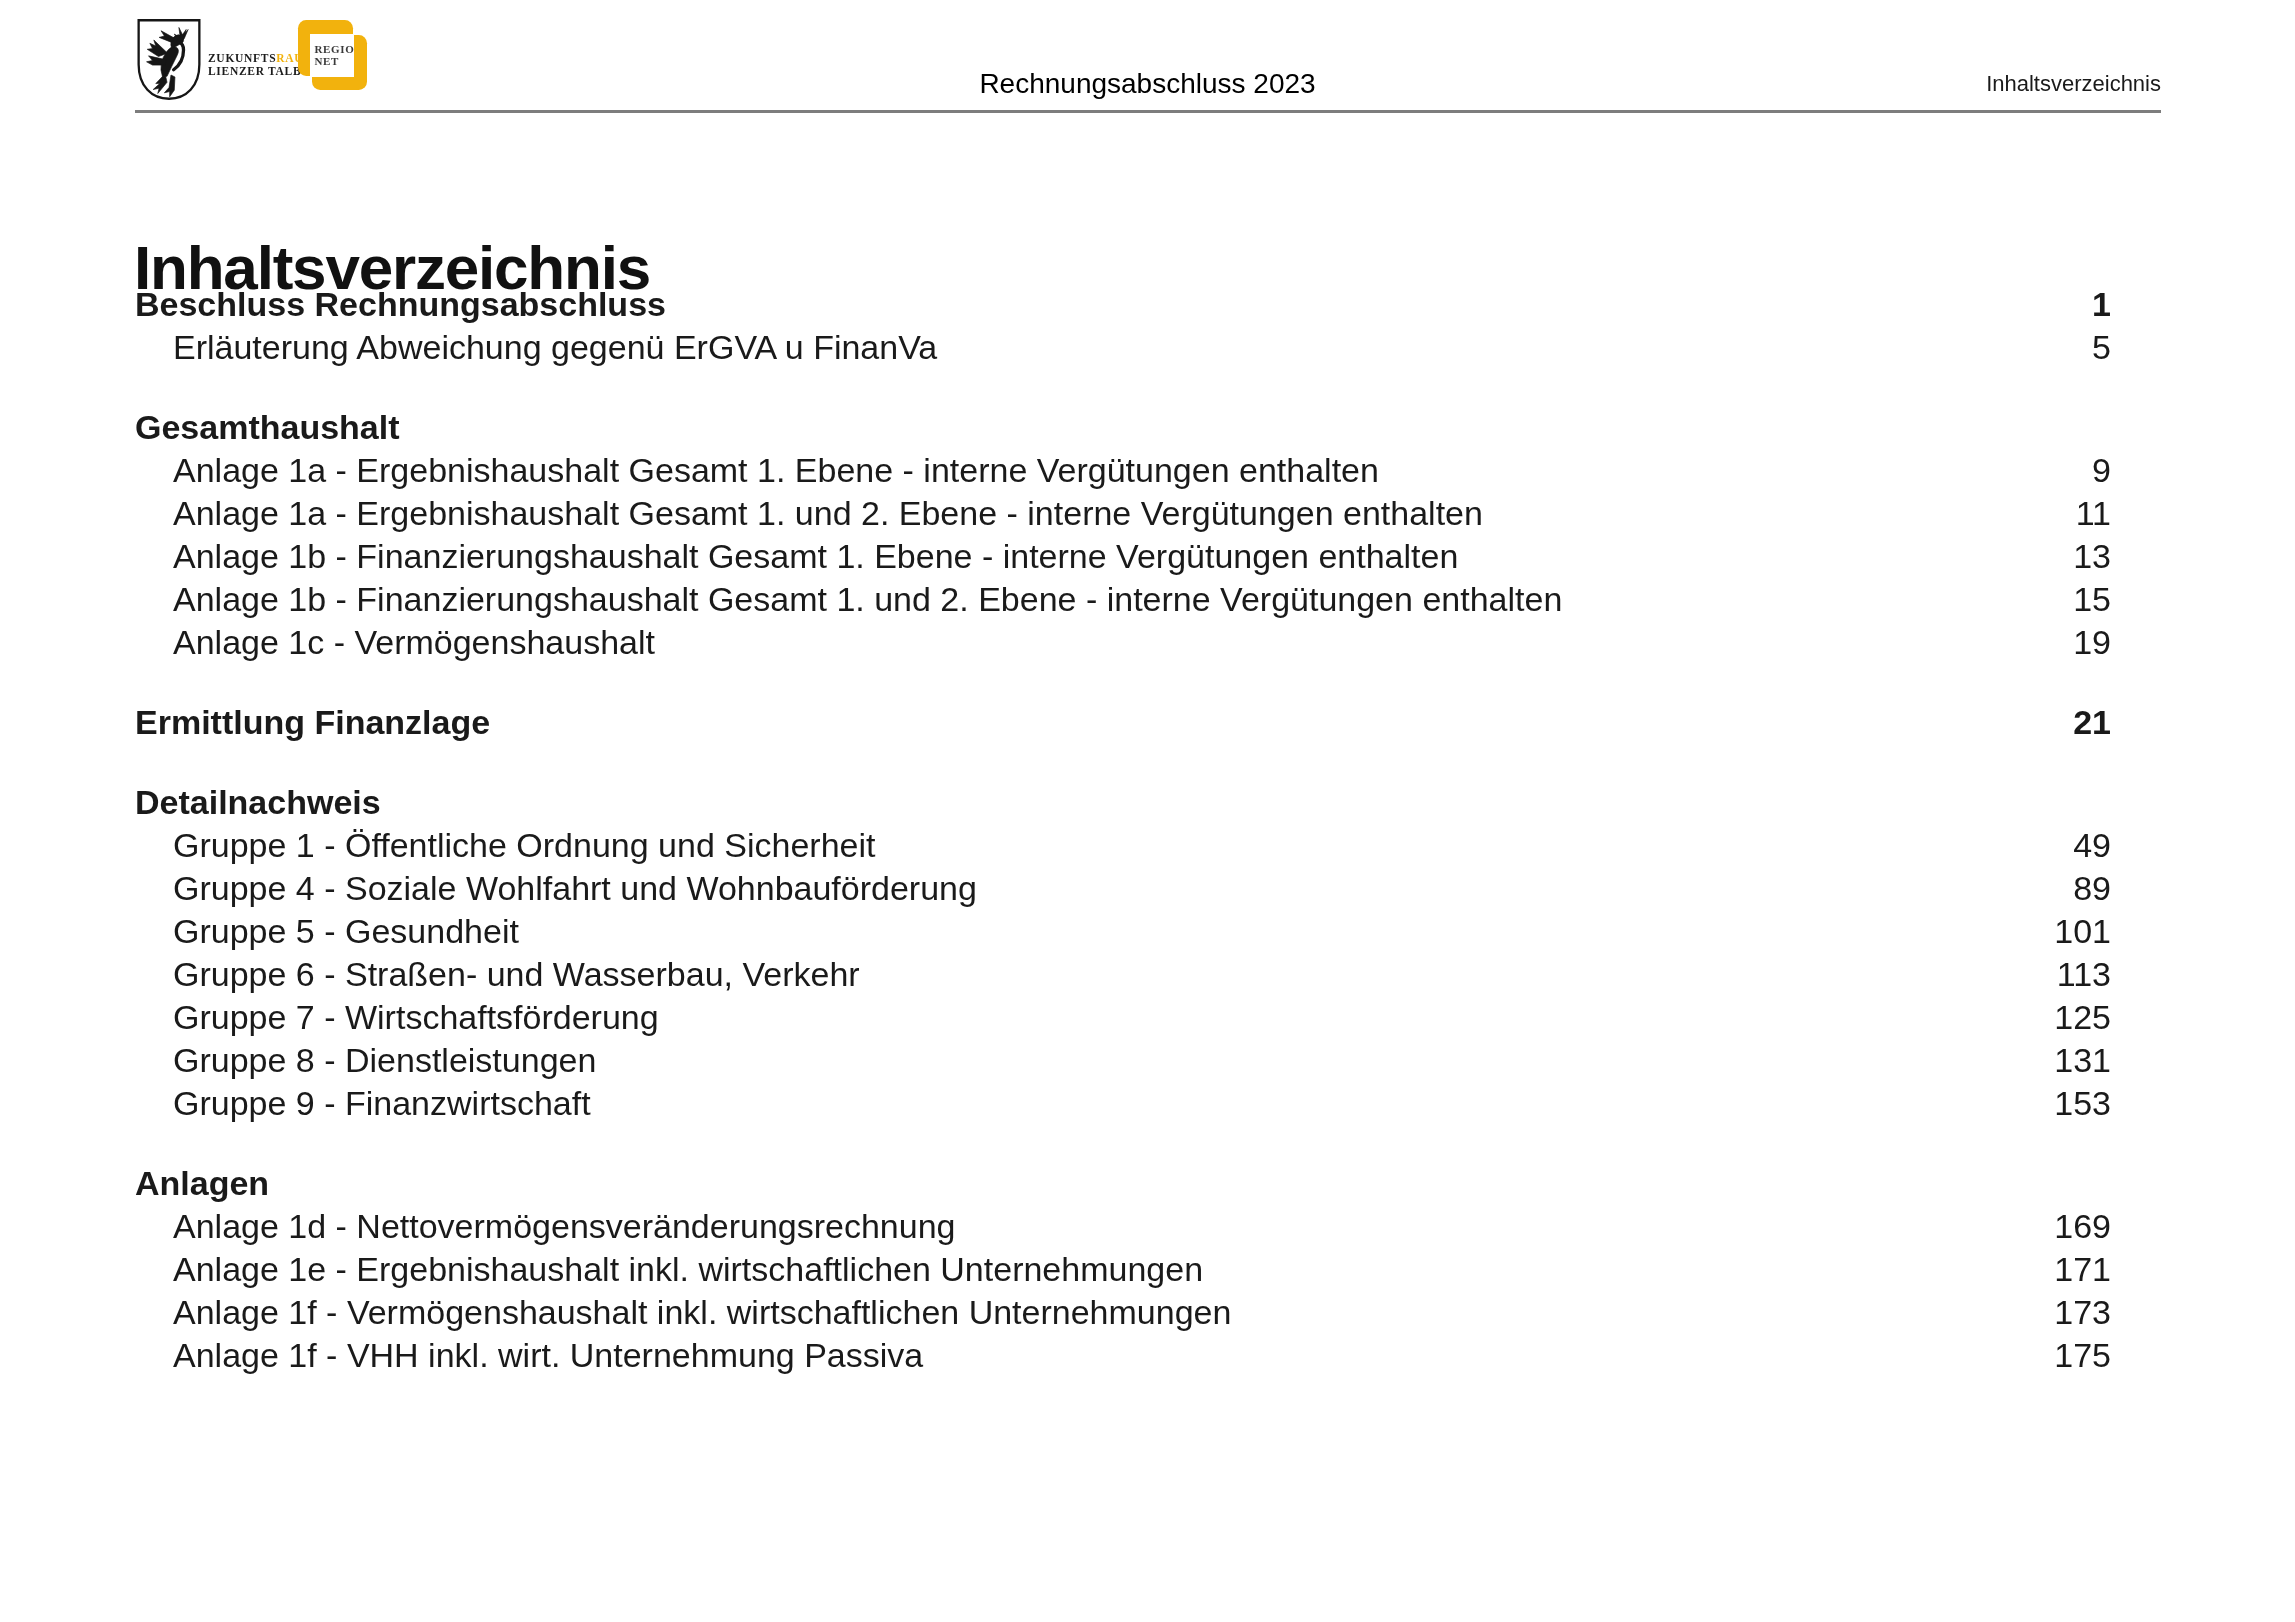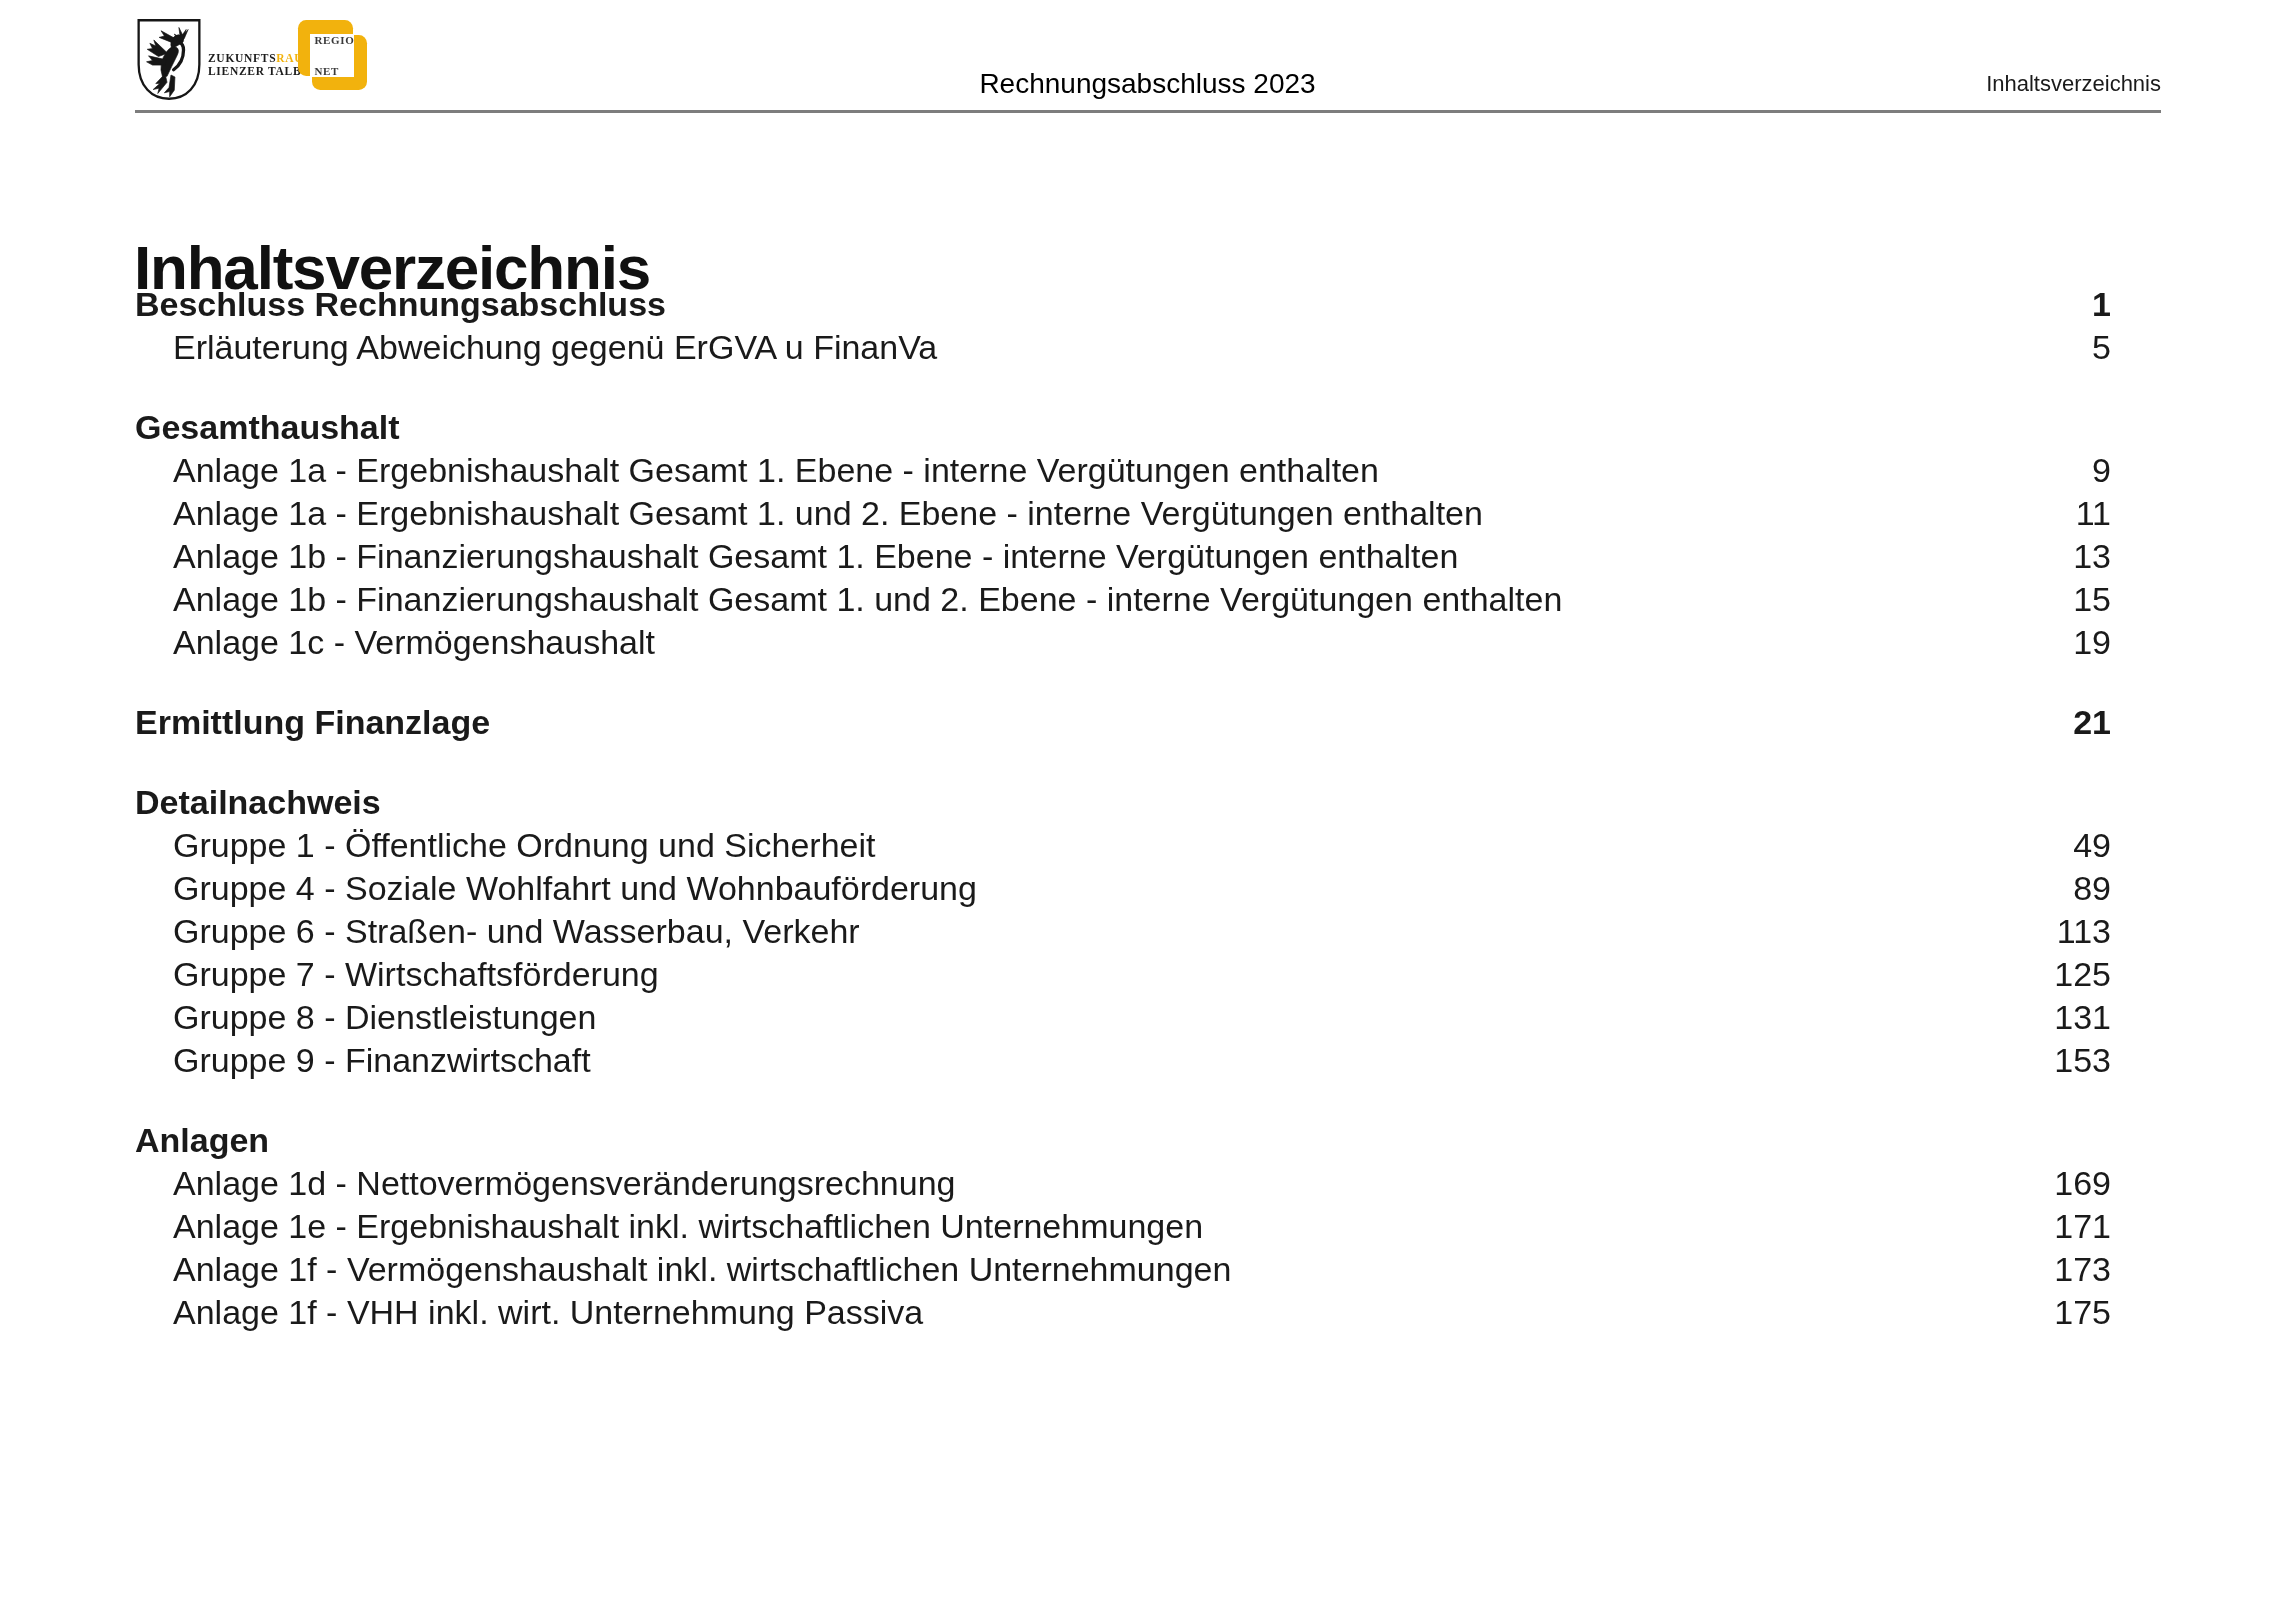--- a/index.html
+++ b/index.html
@@ -21,21 +21,21 @@
     font-size:11.5px;line-height:13px;letter-spacing:0.7px;white-space:nowrap;color:#1c1c1c;
   }
   .zr-gold{color:var(--gold);}
   .zr-reg{font-size:7.4px;vertical-align:3.3px;letter-spacing:0;}
 
   .regionet{position:absolute;left:298px;top:19.7px;width:71px;height:72px;}
   .rn-sq1{position:absolute;left:0;top:0;width:55px;height:56px;background:var(--gold);border-radius:8.2px;}
   .rn-sq2{position:absolute;left:14px;top:15.6px;width:55px;height:55px;background:var(--gold);border-radius:8.2px;}
   .rn-white{
     position:absolute;left:12.3px;top:14px;width:44px;height:43px;background:#ffffff;
-    display:flex;flex-direction:column;justify-content:space-between;box-sizing:border-box;padding-left:4.1px;
+    display:flex;flex-direction:column;justify-content:center;box-sizing:border-box;padding-left:4.1px;
     font-family:"Liberation Serif", serif;font-weight:bold;font-size:11px;line-height:12px;
     letter-spacing:0.7px;color:#3a3a3a;
   }
 
   
   .doc-title{
     position:absolute;left:134px;top:195px;
     font-size:62px;font-weight:bold;line-height:1;letter-spacing:-1.2px;color:#111;
   }
 
@@ -139,20 +139,24 @@
       </div>
       <div class="toc-row entry">
         <div class="label">Gruppe 1 - Öffentliche Ordnung und Sicherheit</div>
         <div class="pagenum">49</div>
       </div>
       <div class="toc-row entry">
         <div class="label">Gruppe 4 - Soziale Wohlfahrt und Wohnbauförderung</div>
         <div class="pagenum">89</div>
       </div>
       <div class="toc-row entry">
+        <div class="label">Gruppe 5 - Gesundheit</div>
+        <div class="pagenum">101</div>
+      </div>
+      <div class="toc-row entry">
         <div class="label">Gruppe 6 - Straßen- und Wasserbau, Verkehr</div>
         <div class="pagenum">113</div>
       </div>
       <div class="toc-row entry">
         <div class="label">Gruppe 7 - Wirtschaftsförderung</div>
         <div class="pagenum">125</div>
       </div>
       <div class="toc-row entry">
         <div class="label">Gruppe 8 - Dienstleistungen</div>
         <div class="pagenum">131</div>

